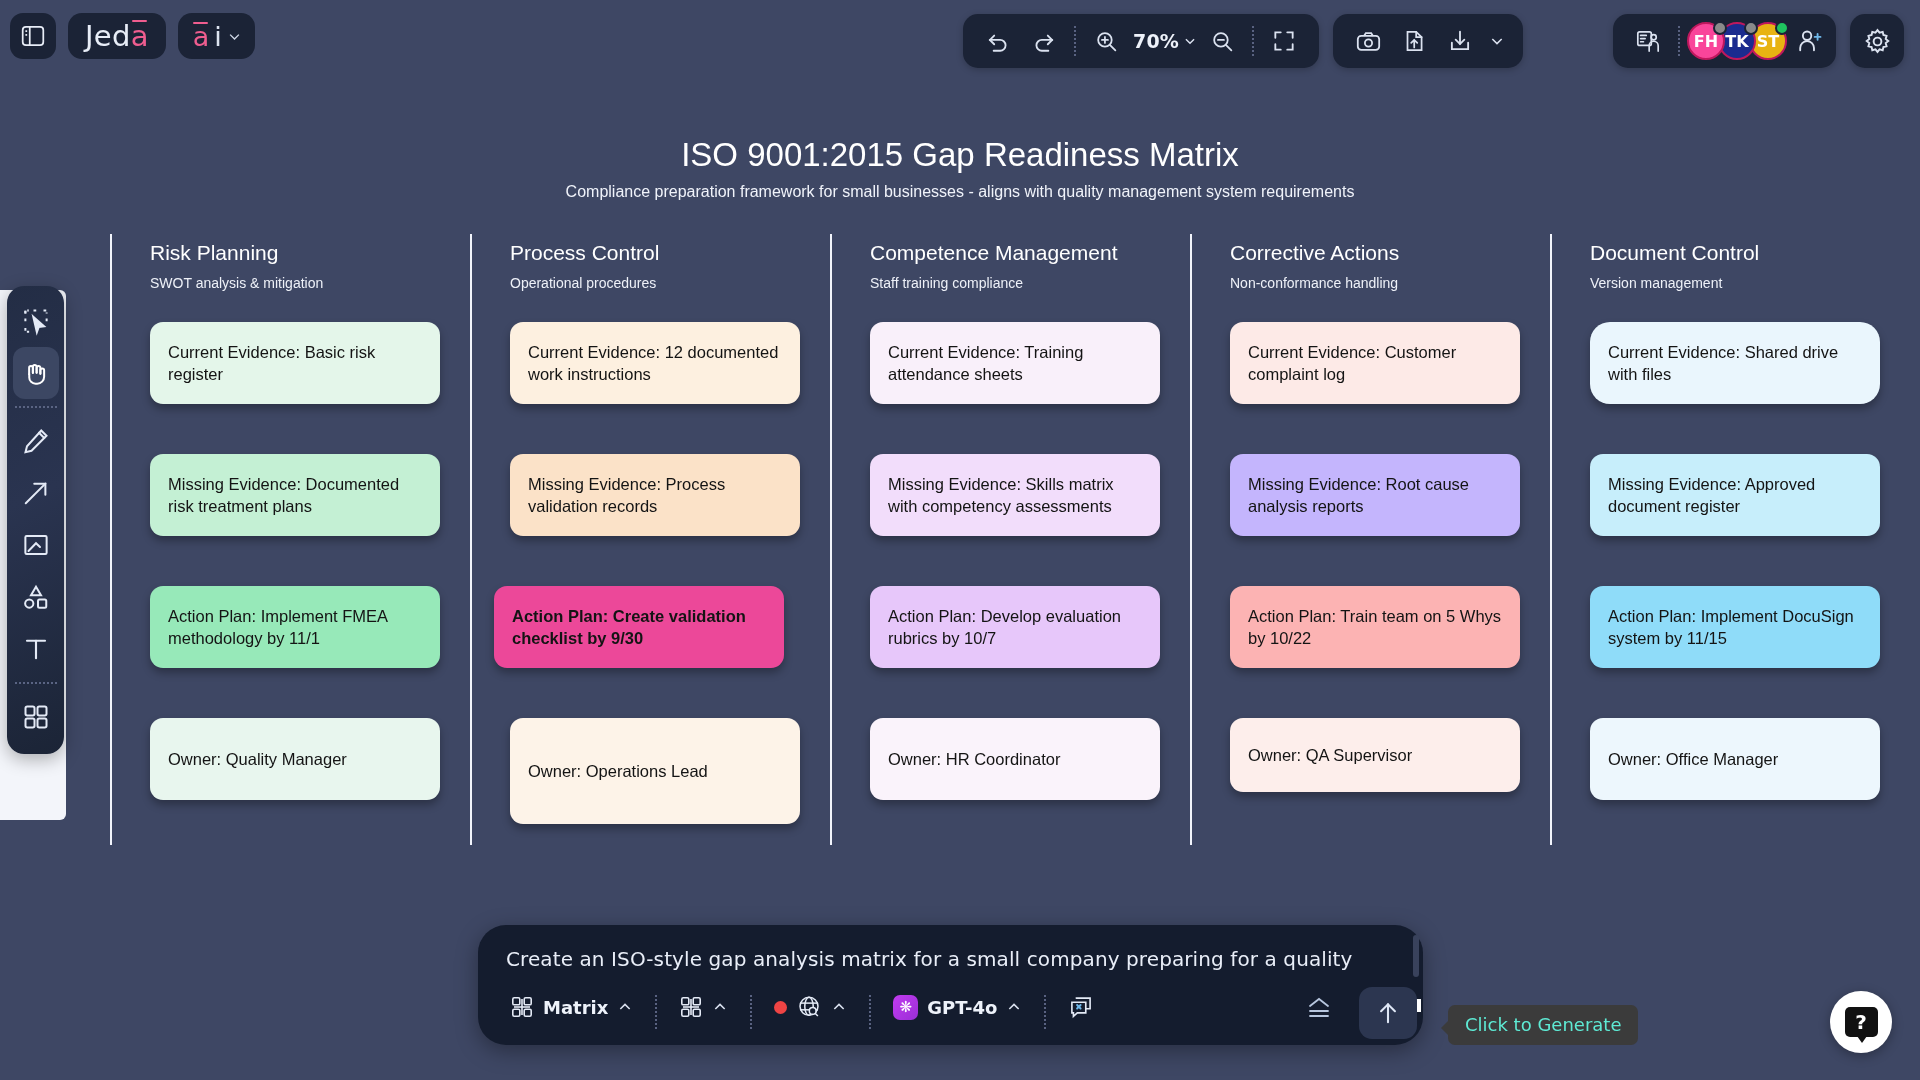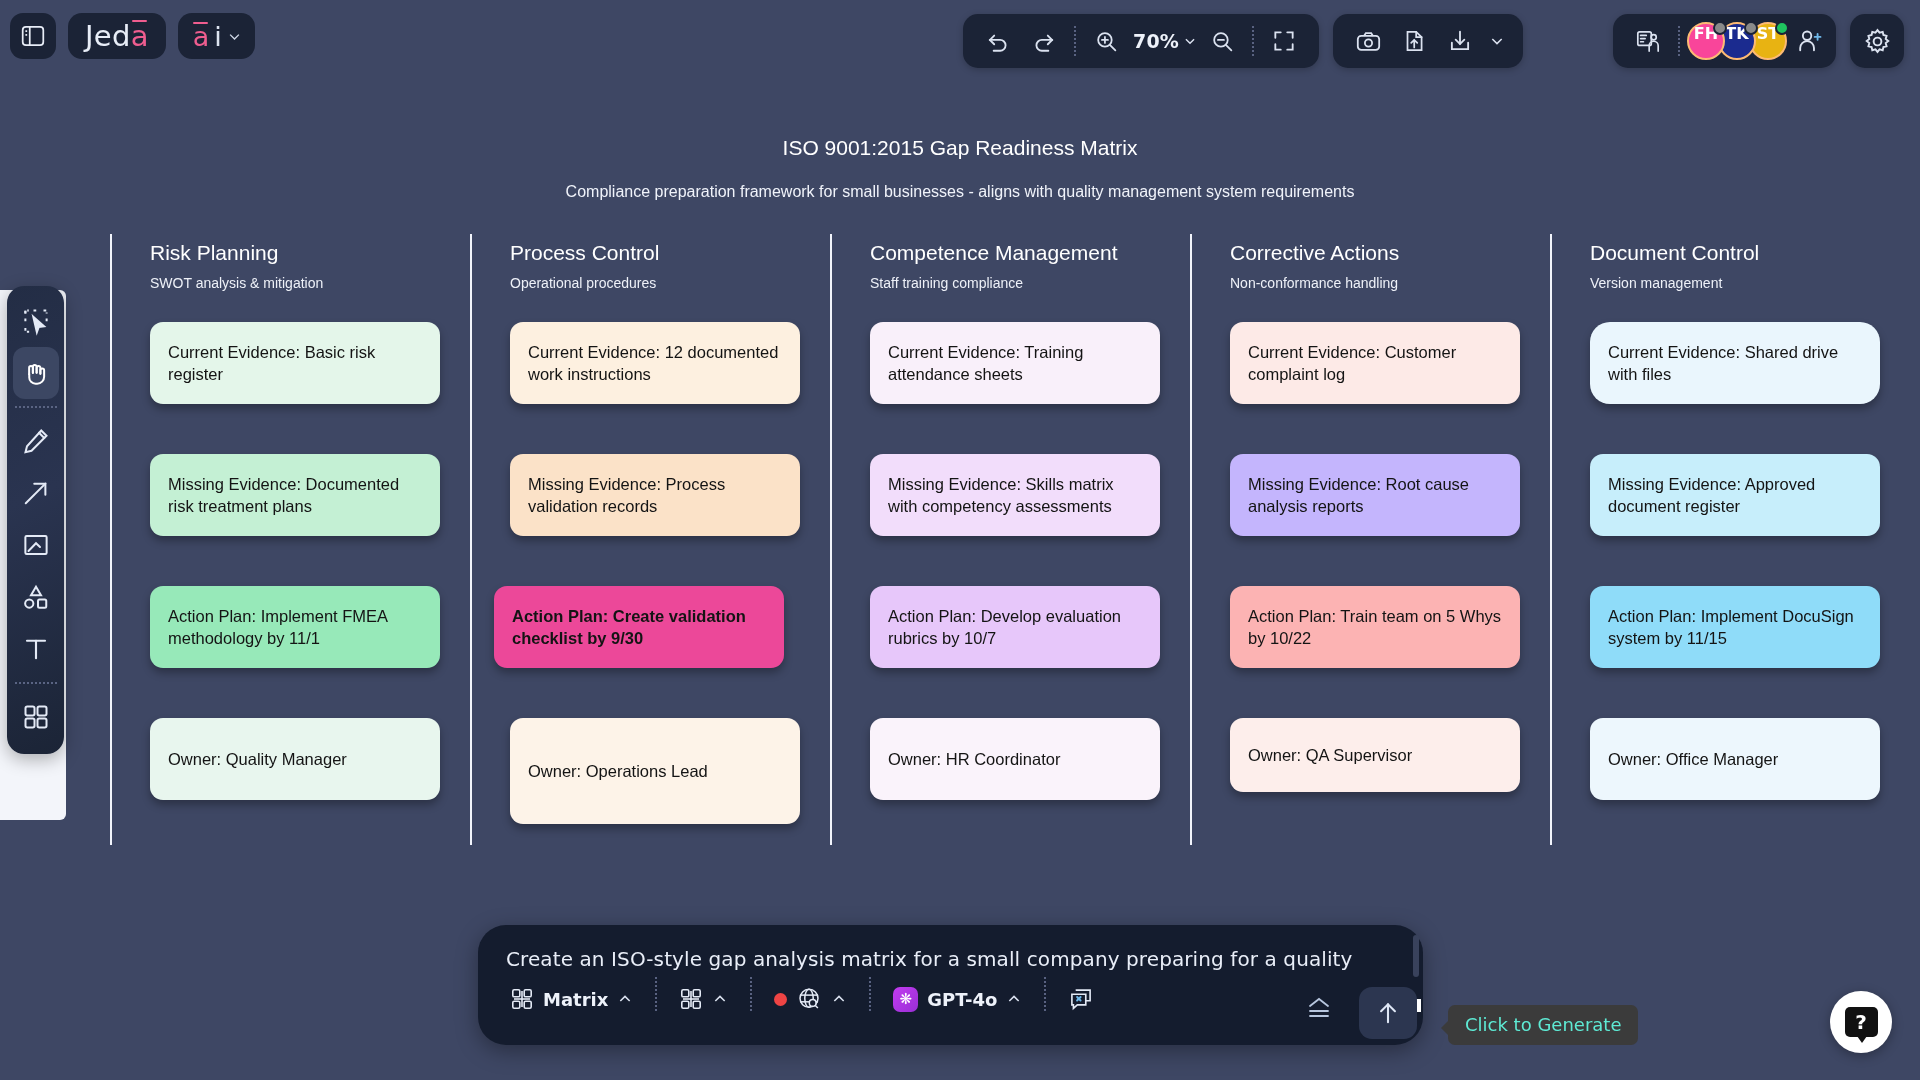--- a/index.html
+++ b/index.html
@@ -81,24 +81,24 @@
   }
   .chev { display:inline-block; margin-left:4px; }
 
   .tb-right {
     position: absolute; right: 16px; top: 14px;
     display: flex; align-items: center; gap: 14px;
   }
   .avatars { display: flex; align-items: center; }
   .avatar {
     width: 38px; height: 38px; border-radius: 50%;
-    display: flex; justify-content: center;
+    display: flex; align-items: center; justify-content: center;
     color: #fff; font-size: 16px; font-weight: bold;
     font-family: "DejaVu Sans", sans-serif;
-    border: 2px solid #fdba74;
+    border: 2px solid #be185d;
     position: relative; margin-right: -7px;
   }
   .status-dot {
     position: absolute; right: -4px; top: -3px;
     width: 14px; height: 14px; border-radius: 50%;
     border: 2px solid #1b2336;
   }
   .adduser { margin-left: 16px; display:flex; align-items:center;}
   .settings-btn {
     width: 54px; height: 54px; border-radius: 15px; background: #1b2336;
@@ -131,21 +131,21 @@
   .tdivider {
     width: 42px; height: 0; border-top: 2px dotted #5a6party;
     border-top: 2px dotted #5a6483;
     margin: 7px 0;
   }
 
   
   .canvas { position: absolute; inset: 0; }
   .doc-title {
     position: absolute; top: 136px; left: 0; right: 0; text-align: center;
-    color: #ffffff; font-size: 21px; font-weight: 400;
+    color: #ffffff; font-size: 33px; font-weight: 400;
     font-family: "Liberation Sans", sans-serif;
   }
   .doc-sub {
     position: absolute; top: 183px; left: 0; right: 0; text-align: center;
     color: #f0f3fa; font-size: 16px;
   }
 
   .cols {
     position: absolute; top: 232px; left: 110px; width: 1800px; height: 620px;
     display: flex;
@@ -191,21 +191,21 @@
   .pb-scroll {
     position: absolute; right: 4px; top: 10px; width: 6px; height: 42px;
     background: #39425c; border-radius: 4px;
   }
   .pb-resize {
     position: absolute; right: 2px; top: 74px; width: 13px; height: 13px;
     background: #ffffff;
   }
   .prompt-tools {
     position: absolute; left: 20px; bottom: 16px; right: 20px; height: 52px;
-    display: flex; align-items: flex-start;
+    display: flex; align-items: flex-end;
   }
   .pt-item {
     display: flex; align-items: center; gap: 9px;
     padding: 0 12px; height: 44px; cursor: pointer;
     color: #eef2fa; font-size: 18px; font-weight: bold;
     font-family: "DejaVu Sans", sans-serif;
   }
   .pt-div {
     width: 0; height: 34px; border-left: 2px dotted #596281; margin: 0 10px;
   }

